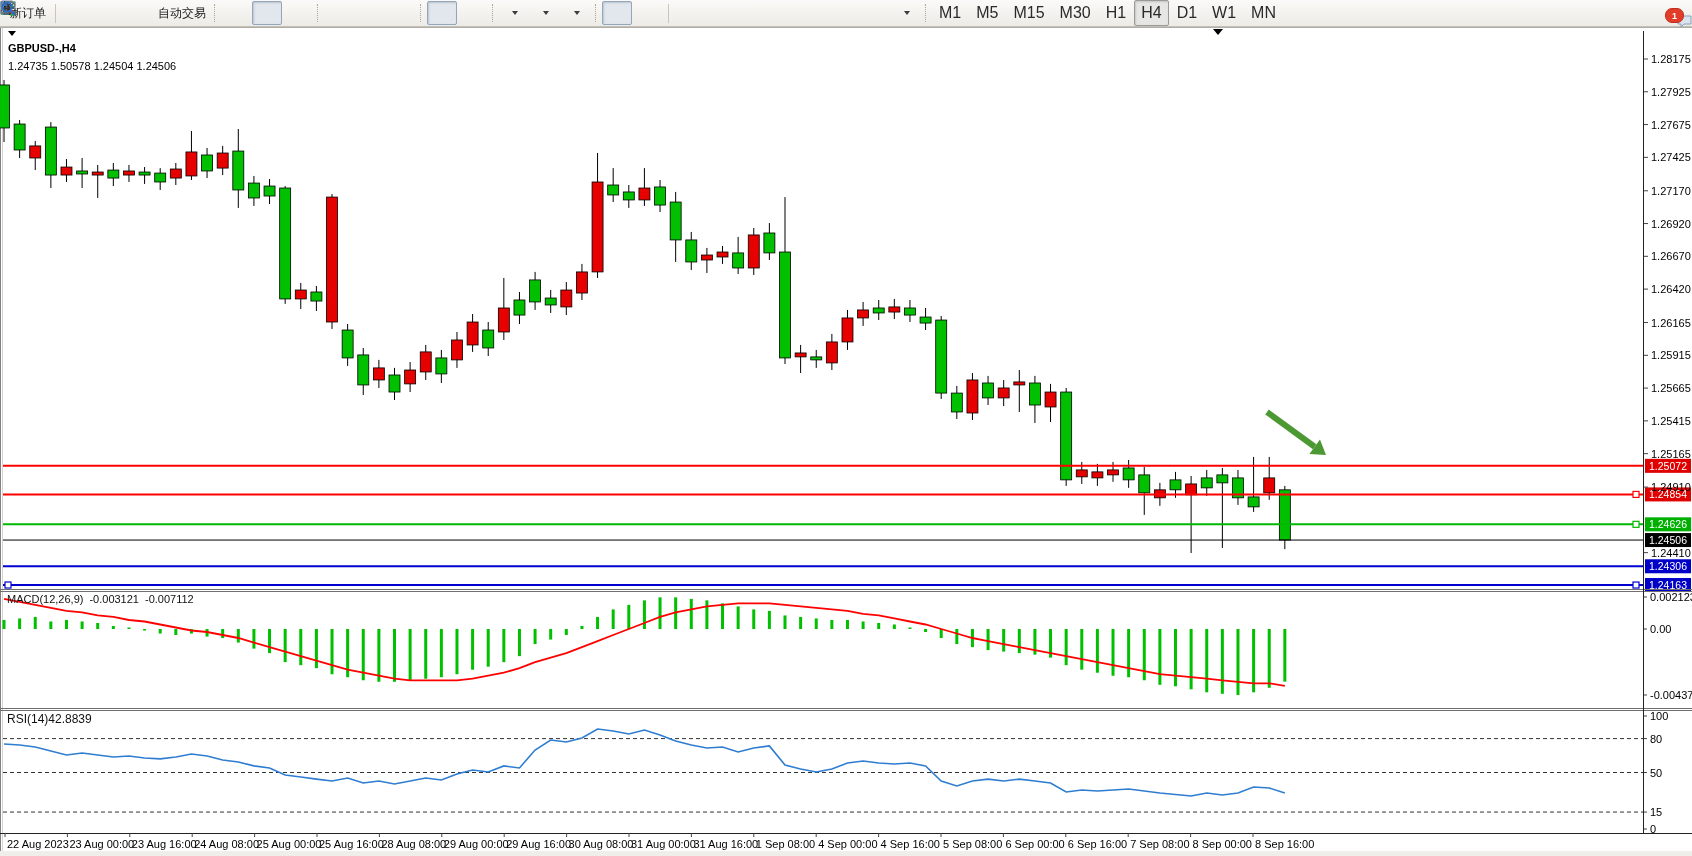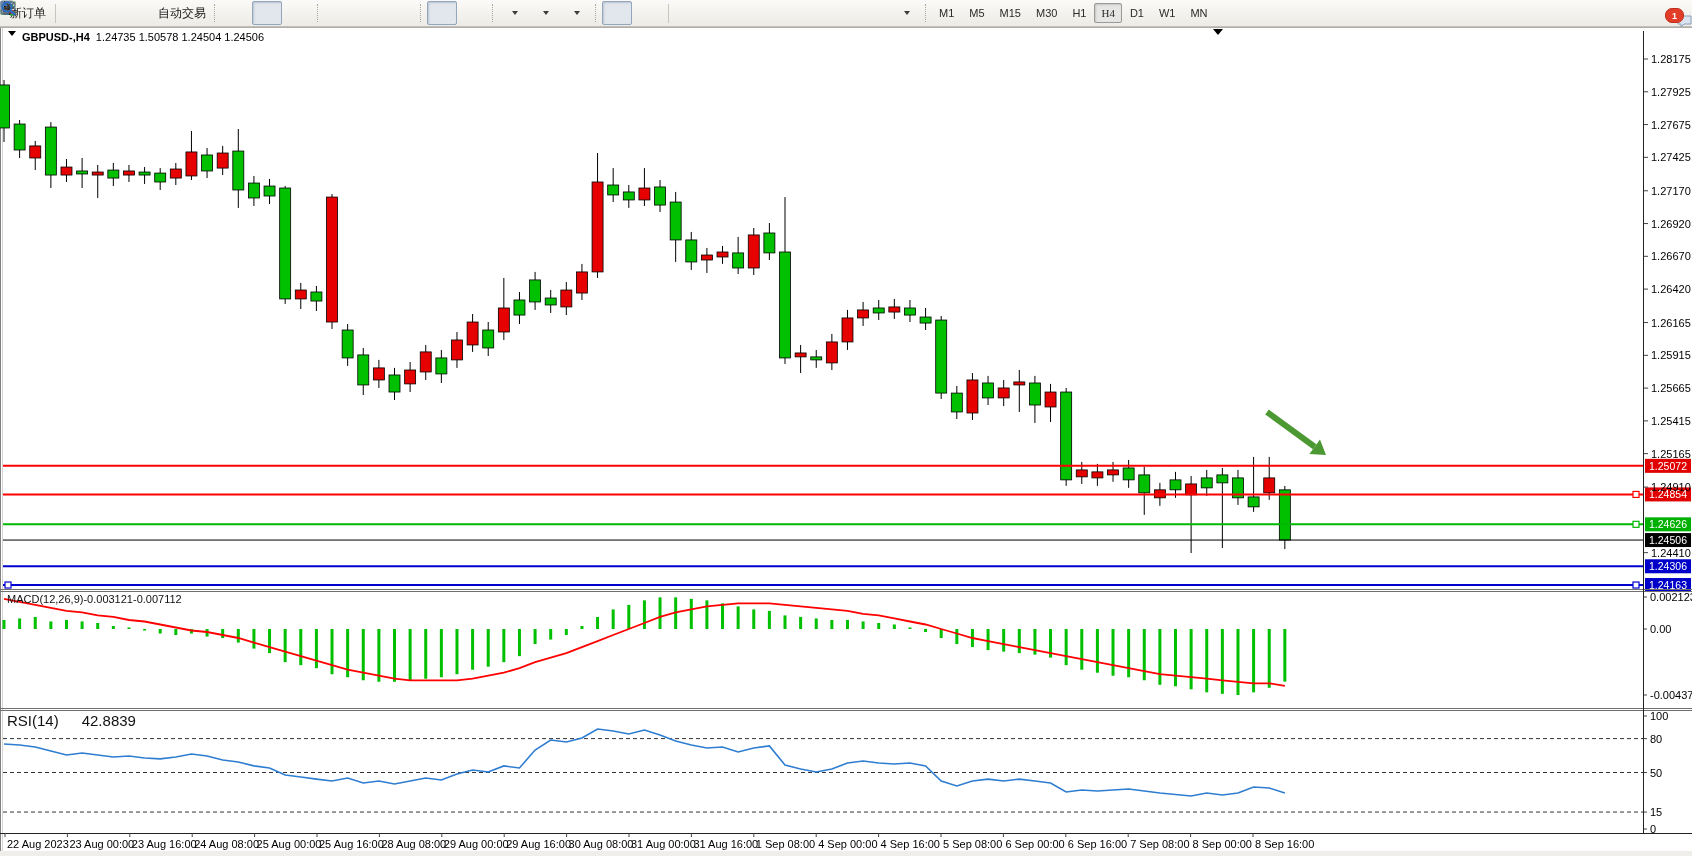--- a/index.html
+++ b/index.html
@@ -9,34 +9,34 @@
   #toolbar{position:absolute;left:0;top:0;width:1692px;height:27px;z-index:5;
     display:flex;align-items:center;padding:0 6px;box-sizing:border-box;gap:1px;
     background:linear-gradient(#fbfaf8,#edebe6);border-bottom:1px solid #c3c0ba;}
   .tbtn{height:22px;min-width:22px;display:flex;align-items:center;justify-content:center;
     gap:3px;padding:0 3px;border:1px solid transparent;border-radius:2px;font-size:12px;color:#1a1a1a;}
   .tbtn.pressed{background:#e2e7ee;border:1px solid #93a6bb;box-shadow:inset 1px 1px 2px #b9c4d0;}
   .sep{width:1px;height:19px;background:#c9c6c0;margin:0 4px;}
   .grip{width:2px;height:18px;border-left:1px dotted #a9a6a0;margin:0 3px;}
   .caret{width:0;height:0;border-left:3px solid transparent;border-right:3px solid transparent;
     border-top:4px solid #3c3c3c;margin-left:1px;}
-  .tf{font-size:11px;color:#2a2a2a;padding:3px 6px;border:1px solid transparent;border-radius:2px;text-align:right;}
-  .tf.active{background:#e6e6e4;border:1px solid #9a9a96;box-shadow:inset 1px 1px 2px #c4c4c0;font-family:Liberation Serif, serif;}
+  .tf{font-size:16px;color:#2a2a2a;padding:3px 6px;border:1px solid transparent;border-radius:2px;text-align:right;}
+  .tf.active{background:#e6e6e4;border:1px solid #9a9a96;box-shadow:inset 1px 1px 2px #c4c4c0;}
   #tb-right{margin-left:auto;display:flex;align-items:center;gap:12px;padding-right:10px;}
   #chat-wrap{position:relative;}
   #chat-badge{position:absolute;top:-5px;right:-8px;min-width:13px;height:13px;border-radius:7px;
     background:#e23d28;color:#fff;font-size:9px;font-weight:bold;display:flex;align-items:center;
     justify-content:center;padding:0 2px;border:1px solid #c12f1c;}
   
   #chart-title{position:absolute;left:8px;top:31px;z-index:3;display:flex;align-items:flex-start;
-    gap:6px;font-size:11px;color:#000;}
+    gap:6px;font-size:11px;color:#000;flex-direction:column;}
   .dd-tri{width:0;height:0;border-left:4px solid transparent;border-right:4px solid transparent;
     border-top:5px solid #000;}
-  #macd-label{position:absolute;left:7px;top:593px;z-index:3;font-size:11px;color:#111;display:flex;}
-  #rsi-label{position:absolute;left:7px;top:712px;z-index:3;font-size:15px;color:#111;display:flex;gap:23px;}
+  #macd-label{position:absolute;left:7px;top:593px;z-index:3;font-size:11px;color:#111;display:flex;gap:6px;}
+  #rsi-label{position:absolute;left:7px;top:712px;z-index:3;font-size:12px;color:#111;display:flex;gap:0;}
   svg{position:absolute;left:0;top:0;}
   #bottom-strip{position:absolute;left:0;bottom:0;width:1692px;height:5px;background:#f0eeea;z-index:2;}
 </style>
 </head>
 <body>
 
 <div id="app">
 
   <div id="toolbar">
     <div class="tbtn">

